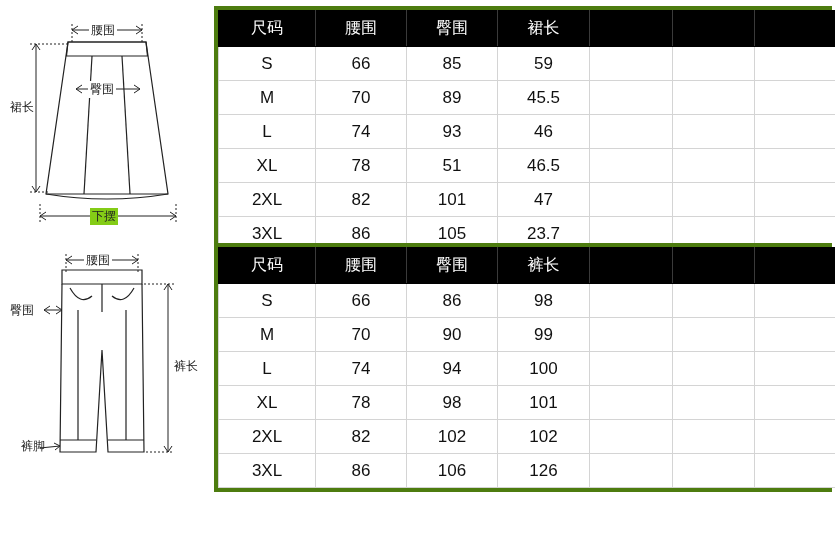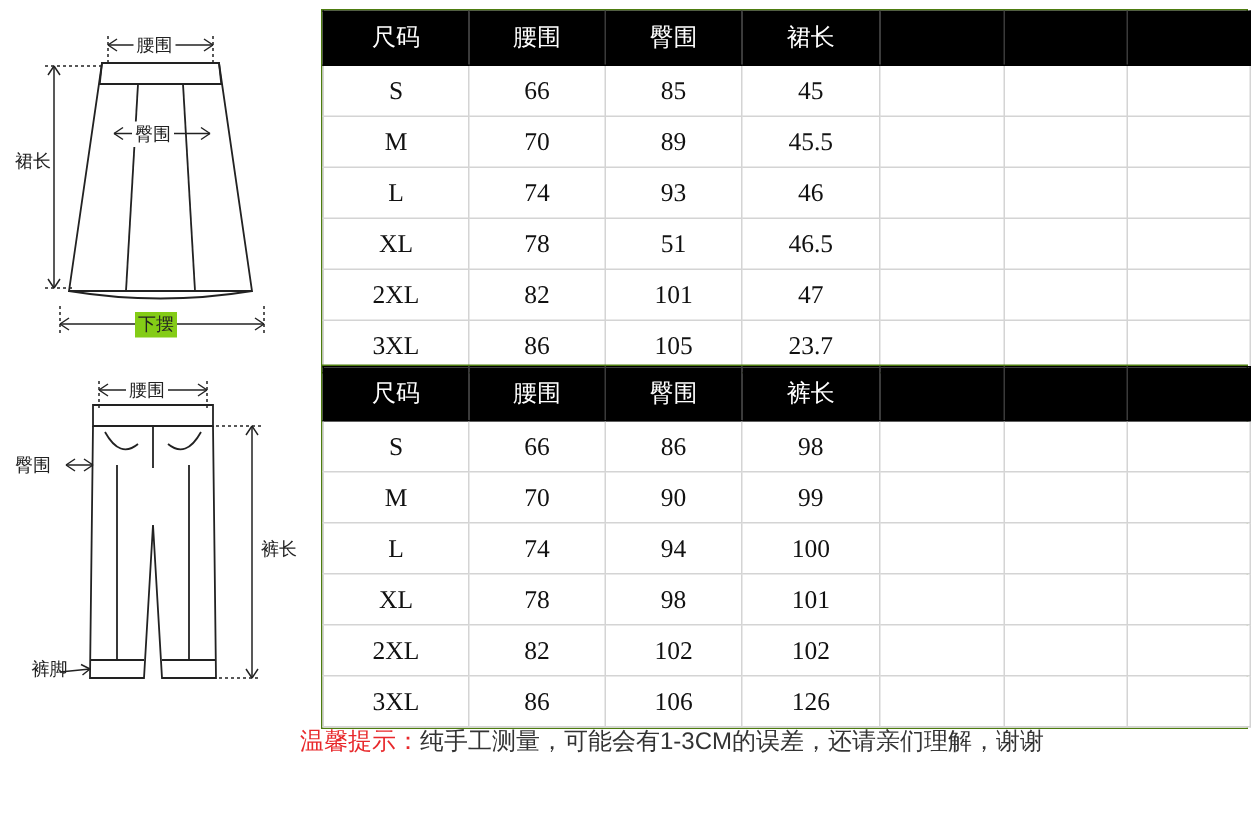--- a/index.html
+++ b/index.html
@@ -43,23 +43,22 @@
     font-size: 12px;
     color: #222;
     white-space: nowrap;
   }
 
   
   .table-wrap {
     position: absolute;
     left: 214px;
     width: 618px;
-    border: 1px solid #4d7c0f;
+    border: 4px solid #4d7c0f;
     box-sizing: border-box;
-    font-family: Liberation Serif, serif;
   }
   .table-wrap.top { top: 6px; }
   .table-wrap.bottom { top: 243px; }
 
   table {
     border-collapse: collapse;
     width: 100%;
     table-layout: fixed;
   }
   th, td {
@@ -221,21 +220,21 @@
           <th></th>
           <th></th>
           <th></th>
         </tr>
       </thead>
       <tbody>
         <tr>
           <td>S</td>
           <td>66</td>
           <td>85</td>
-          <td>45</td>
+          <td>59</td>
           <td></td>
           <td></td>
           <td></td>
         </tr>
         <tr>
           <td>M</td>
           <td>70</td>
           <td>89</td>
           <td>45.5</td>
           <td></td>
@@ -356,17 +355,14 @@
           <td>106</td>
           <td>126</td>
           <td></td>
           <td></td>
           <td></td>
         </tr>
       </tbody>
     </table>
   </div>
 
-  <div class="note">
-    <span class="hl">温馨提示：</span><span class="body">纯手工测量，可能会有1-3CM的误差，还请亲们理解，谢谢</span>
-  </div>
 
 </div>
 
 </body></html>

